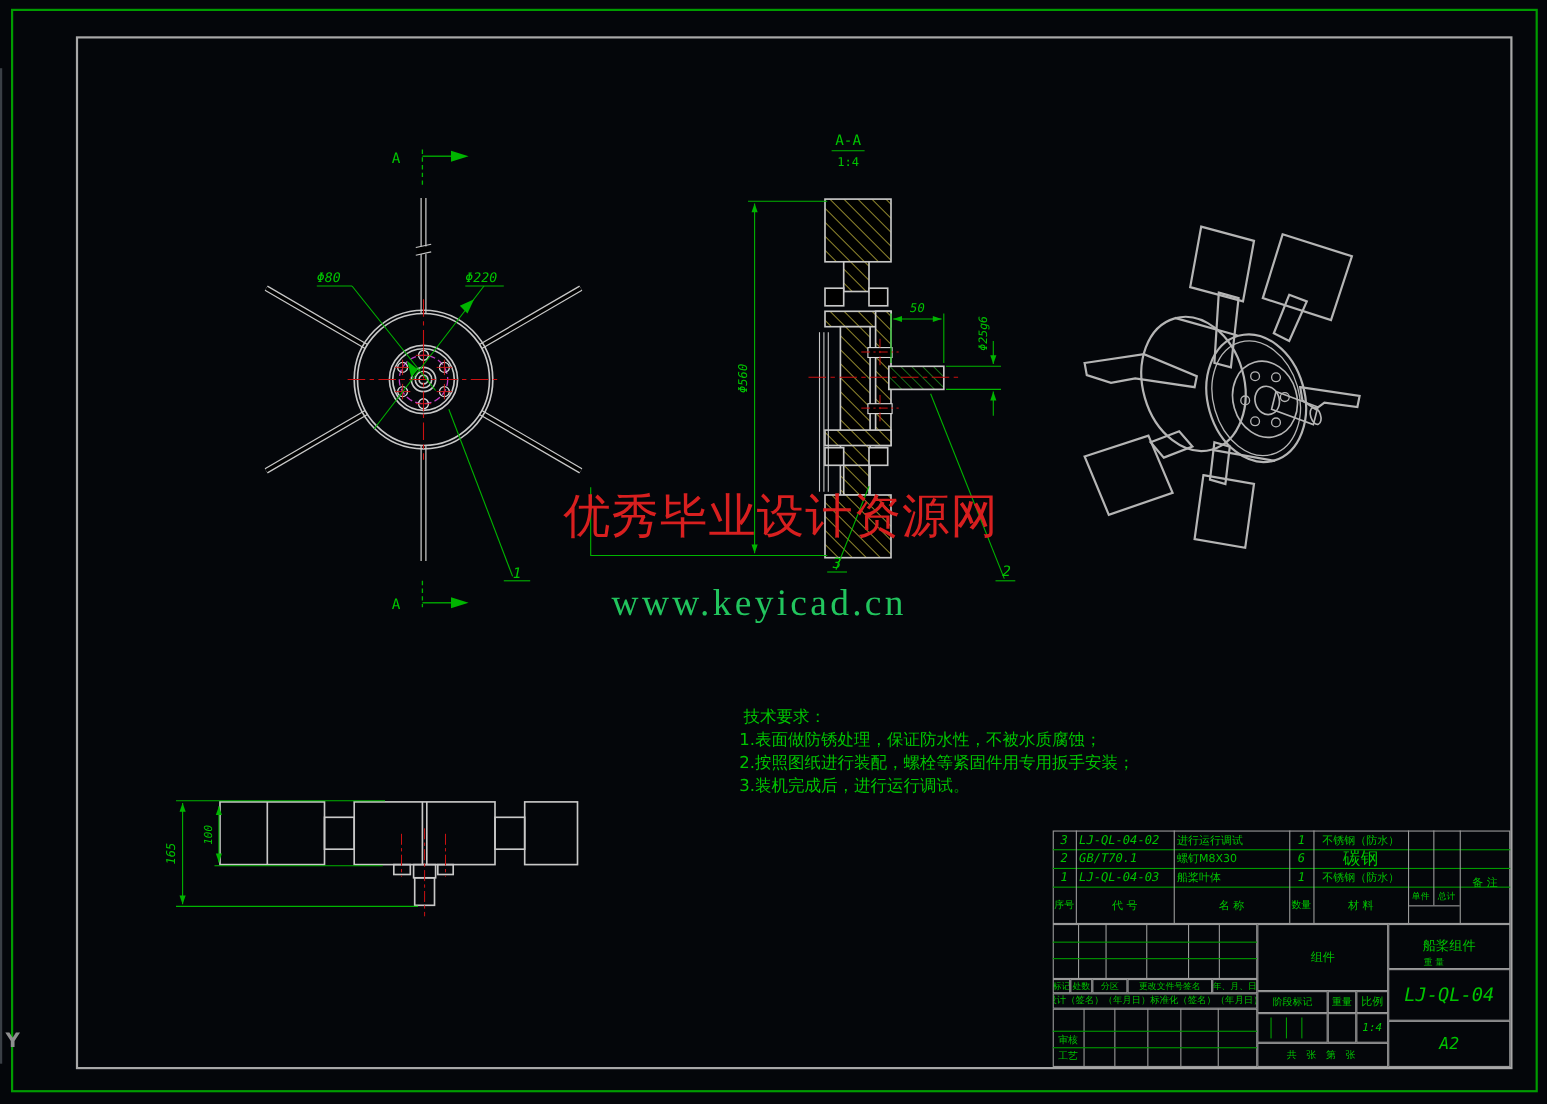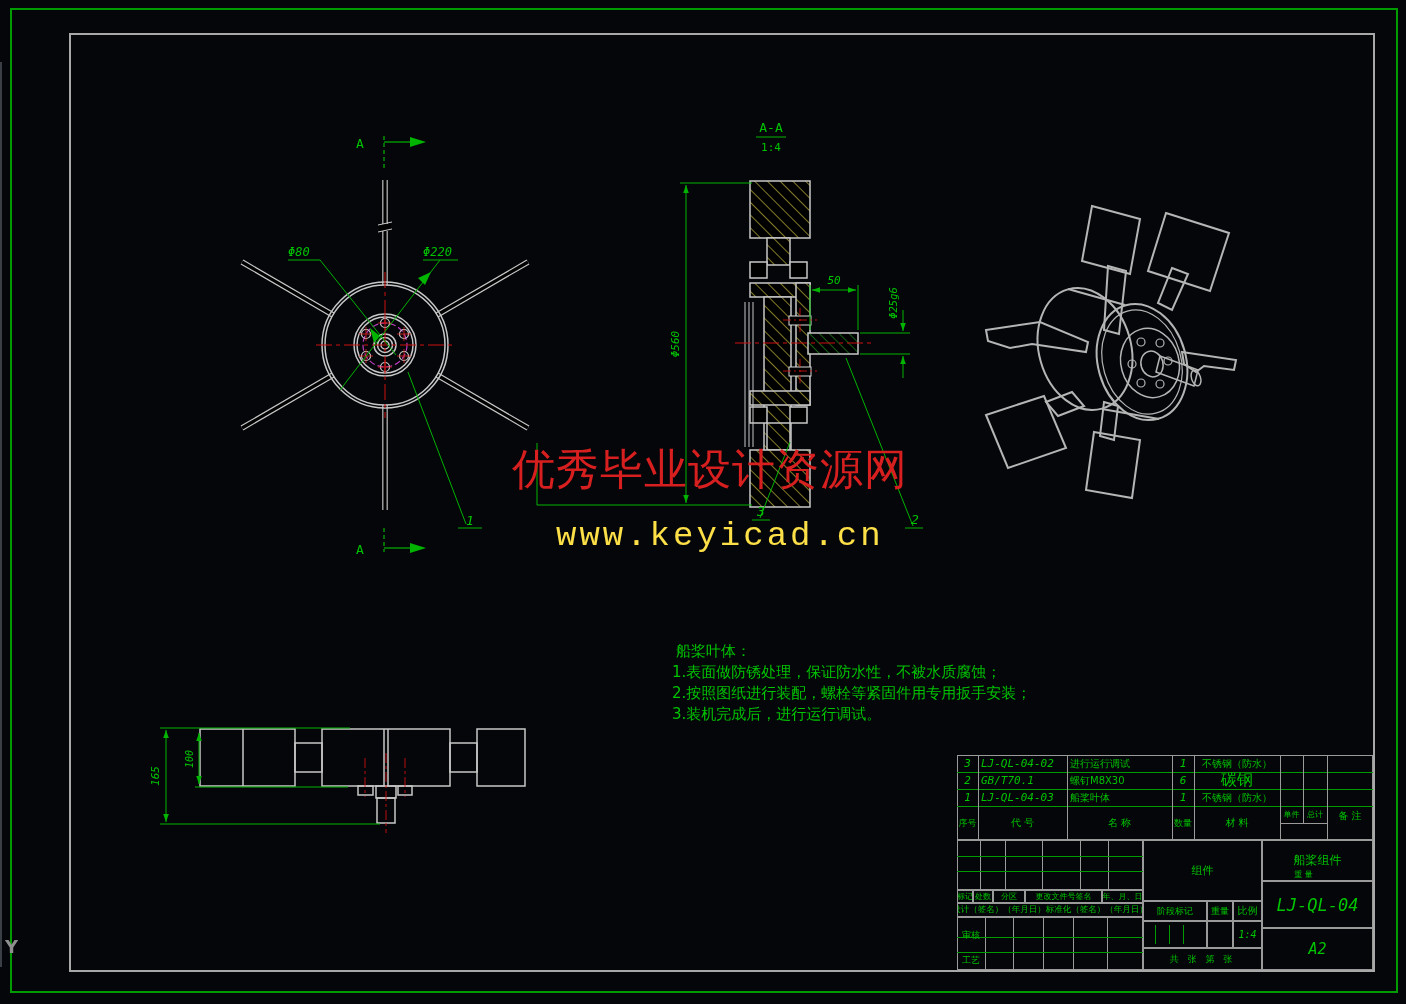--- a/index.html
+++ b/index.html
@@ -6,22 +6,22 @@
   .canvas{position:relative;width:1406px;height:1004px;background:#04060a;overflow:hidden;
           font-family:"DejaVu Sans",sans-serif;}
   .abs{position:absolute;}
   .outer-frame{left:10px;top:8px;width:1384px;height:981px;border:2px solid #009b00;}
   .inner-frame{left:69px;top:33px;width:1302px;height:935px;border:2px solid #a8a8a8;}
   .edge-strip{left:0;top:62px;width:2px;height:905px;background:#3a3f45;}
   .ucs-y{left:5px;top:936px;color:#8f8f8f;font-size:18px;font-weight:bold;}
   .drawing-svg{left:0;top:0;}
   .wm1{left:512px;top:441px;color:#d81f1f;font-size:43px;letter-spacing:1px;
        font-family:"DejaVu Serif",serif;z-index:6;}
-  .wm2{left:556px;top:517px;color:#fde047;font-size:34px;letter-spacing:3px;
-       font-family:Liberation Mono, monospace;z-index:6;}
+  .wm2{left:556px;top:530px;color:#22c55e;font-size:34px;letter-spacing:3px;
+       font-family:Liberation Serif, serif;z-index:6;}
   .tech{left:672px;top:641px;color:#00c400;font-size:15px;line-height:21px;z-index:4;}
   .tb{left:957px;top:755px;width:416px;height:215px;z-index:5;}
   .cell{position:absolute;box-sizing:border-box;display:flex;align-items:center;justify-content:center;
         color:#00c400;overflow:hidden;white-space:nowrap;}
   .bdr{border:1px solid #9a9a9a;}
   .gline{position:absolute;background:#009b00;}
   .vline{position:absolute;background:#9a9a9a;}
   .it{font-style:italic;font-family:"DejaVu Sans Mono",monospace;}
   .left{justify-content:flex-start;padding-left:3px;}
   svg text{font-family:"DejaVu Sans Mono",monospace;}
@@ -277,21 +277,21 @@
       </g>
       <text transform="rotate(-90 159 776)" x="159" y="776" fill="#00c400" font-size="11" font-style="italic" text-anchor="middle">165</text>
       <text transform="rotate(-90 193 759)" x="193" y="759" fill="#00c400" font-size="10" font-style="italic" text-anchor="middle">100</text>
     </g>
   </svg>
 
   <div class="abs wm1">优秀毕业设计资源网</div>
   <div class="abs wm2">www.keyicad.cn</div>
 
   <div class="abs tech">
-    <div style="padding-left:4px;">船桨叶体：</div>
+    <div style="padding-left:4px;">技术要求：</div>
     <div>1.表面做防锈处理，保证防水性，不被水质腐蚀；</div>
     <div>2.按照图纸进行装配，螺栓等紧固件用专用扳手安装；</div>
     <div>3.装机完成后，进行运行调试。</div>
   </div>
 
   <div class="abs tb">
 
     <div class="cell bdr" style="left:0;top:0;width:416px;height:85px;"></div>
     <div class="gline" style="left:0;top:17px;width:416px;height:1px;"></div>
     <div class="gline" style="left:0;top:34px;width:416px;height:1px;"></div>
@@ -324,21 +324,21 @@
     <div class="cell" style="left:237px;top:34px;width:86px;height:17px;font-size:10px;">不锈钢（防水）</div>
 
     <div class="cell" style="left:0;top:51px;width:21px;height:34px;font-size:9px;white-space:normal;line-height:10px;">序号</div>
     <div class="cell" style="left:21px;top:51px;width:89px;height:34px;font-size:10px;">代 号</div>
     <div class="cell" style="left:110px;top:51px;width:105px;height:34px;font-size:10px;">名 称</div>
     <div class="cell" style="left:215px;top:51px;width:22px;height:34px;font-size:9px;white-space:normal;line-height:10px;">数量</div>
     <div class="cell" style="left:237px;top:51px;width:86px;height:34px;font-size:10px;">材 料</div>
     <div class="cell" style="left:323px;top:51px;width:23px;height:17px;font-size:8px;">单件</div>
     <div class="cell" style="left:346px;top:51px;width:24px;height:17px;font-size:8px;">总计</div>
     <div class="cell" style="left:323px;top:68px;width:47px;height:17px;font-size:8px;margin-top:43px;">重 量</div>
-    <div class="cell" style="left:370px;top:51px;width:46px;height:20px;font-size:10px;">备 注</div>
+    <div class="cell" style="left:370px;top:37px;width:46px;height:20px;font-size:10px;">备 注</div>
 
     <div class="cell bdr" style="left:0;top:85px;width:186px;height:50px;"></div>
     <div class="vline" style="left:23px;top:85px;width:1px;height:50px;"></div>
     <div class="vline" style="left:48px;top:85px;width:1px;height:50px;"></div>
     <div class="vline" style="left:85px;top:85px;width:1px;height:50px;"></div>
     <div class="vline" style="left:123px;top:85px;width:1px;height:50px;"></div>
     <div class="vline" style="left:151px;top:85px;width:1px;height:50px;"></div>
     <div class="gline" style="left:0;top:101px;width:186px;height:1px;"></div>
     <div class="gline" style="left:0;top:116px;width:186px;height:1px;"></div>
 
@@ -357,21 +357,21 @@
     <div class="cell bdr" style="left:0;top:148px;width:186px;height:14px;font-size:8.5px;">设计（签名）（年月日）标准化（签名）（年月日）</div>
 
     <div class="cell bdr" style="left:0;top:162px;width:186px;height:53px;"></div>
     <div class="vline" style="left:28px;top:162px;width:1px;height:53px;"></div>
     <div class="vline" style="left:56px;top:162px;width:1px;height:53px;"></div>
     <div class="vline" style="left:86px;top:162px;width:1px;height:53px;"></div>
     <div class="vline" style="left:116px;top:162px;width:1px;height:53px;"></div>
     <div class="vline" style="left:150px;top:162px;width:1px;height:53px;"></div>
     <div class="gline" style="left:0;top:182px;width:186px;height:1px;"></div>
     <div class="gline" style="left:0;top:197px;width:186px;height:1px;"></div>
-    <div class="cell" style="left:0;top:173px;width:28px;height:14px;font-size:9px;">审核</div>
+    <div class="cell" style="left:0;top:183px;width:28px;height:14px;font-size:9px;">审核</div>
     <div class="cell" style="left:0;top:198px;width:28px;height:14px;font-size:9px;">工艺</div>
 
     <div class="cell bdr" style="left:186px;top:146px;width:64px;height:20px;font-size:9px;">阶段标记</div>
     <div class="cell bdr" style="left:250px;top:146px;width:26px;height:20px;font-size:9px;">重量</div>
     <div class="cell bdr" style="left:276px;top:146px;width:29px;height:20px;font-size:10px;">比例</div>
     <div class="cell bdr" style="left:186px;top:166px;width:64px;height:27px;"></div>
     <div class="gline" style="left:198px;top:170px;width:1px;height:19px;"></div>
     <div class="gline" style="left:212px;top:170px;width:1px;height:19px;"></div>
     <div class="gline" style="left:226px;top:170px;width:1px;height:19px;"></div>
     <div class="cell bdr" style="left:250px;top:166px;width:26px;height:27px;"></div>

